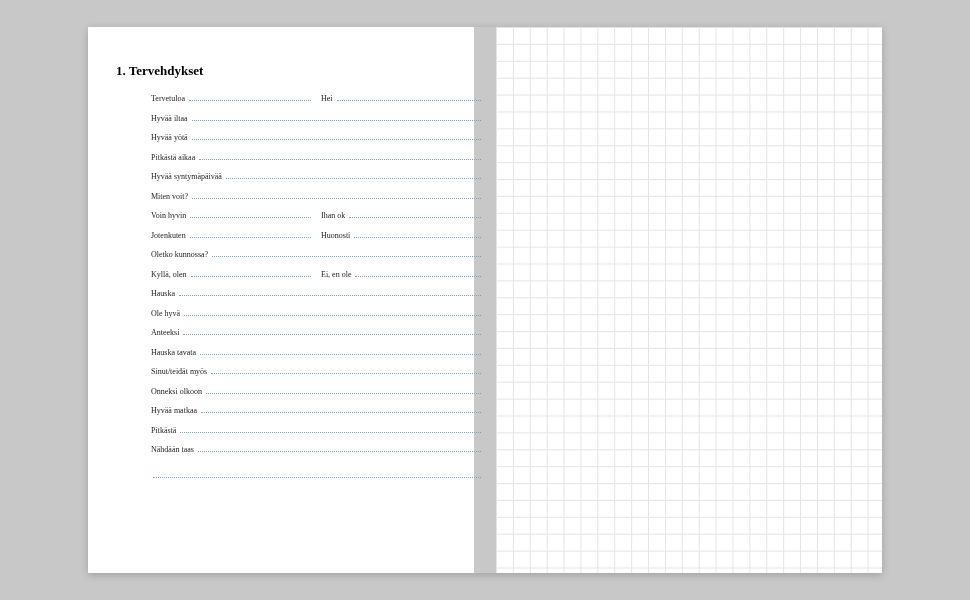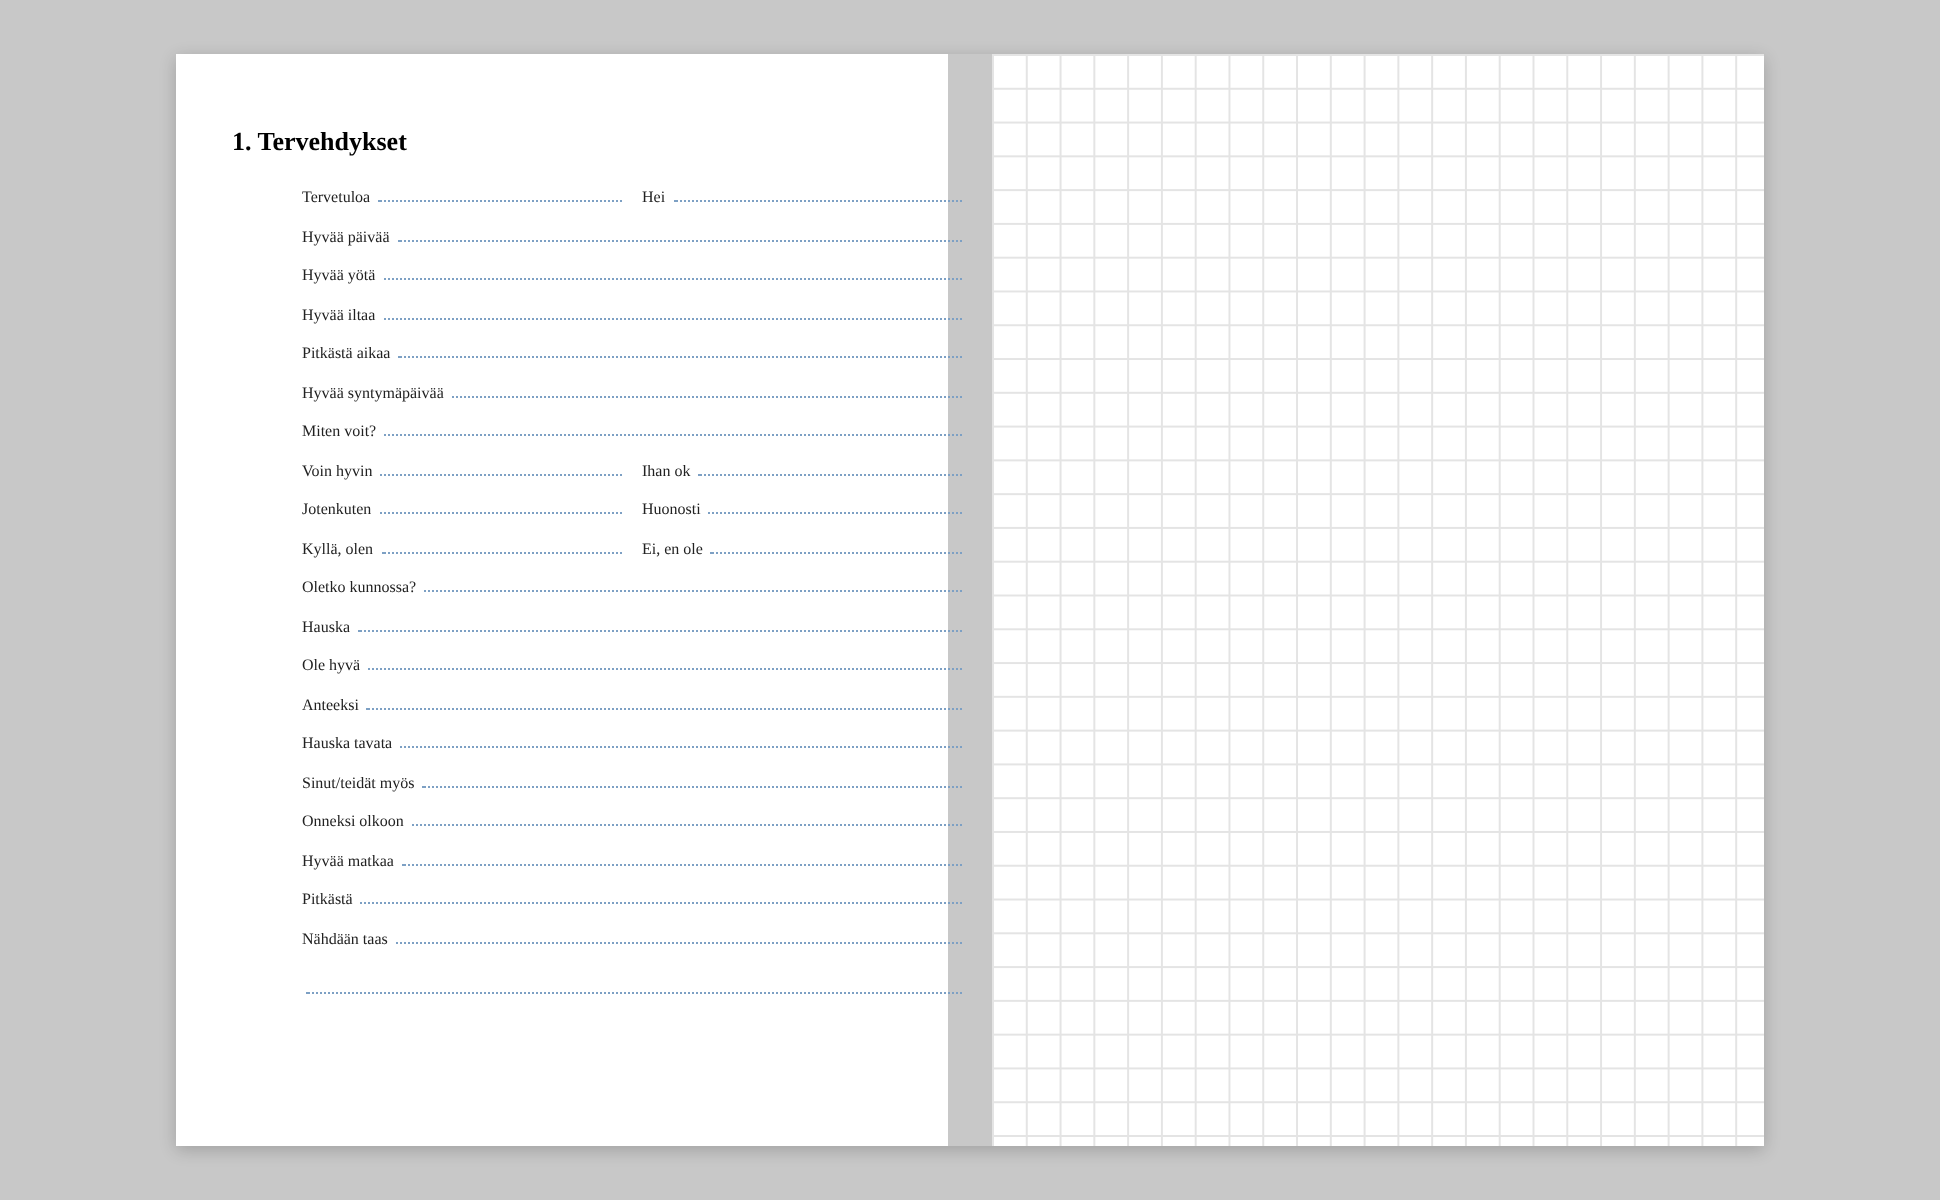--- a/index.html
+++ b/index.html
@@ -89,38 +89,32 @@
             <div class="dots"></div>
           </div>
           <div class="gap"></div>
           <div class="cell half">
             <span class="label">Hei</span>
             <div class="dots"></div>
           </div>
         </div>
         <div class="row">
           <div class="cell full">
-            <span class="label">Hyvää päivää</span>
+            <span class="label">Hyvää iltaa</span>
             <div class="dots"></div>
           </div>
         </div>
         <div class="row">
           <div class="cell full">
             <span class="label">Hyvää yötä</span>
             <div class="dots"></div>
           </div>
         </div>
         <div class="row">
           <div class="cell full">
-            <span class="label">Hyvää iltaa</span>
-            <div class="dots"></div>
-          </div>
-        </div>
-        <div class="row">
-          <div class="cell full">
             <span class="label">Pitkästä aikaa</span>
             <div class="dots"></div>
           </div>
         </div>
         <div class="row">
           <div class="cell full">
             <span class="label">Hyvää syntymäpäivää</span>
             <div class="dots"></div>
           </div>
         </div>
@@ -146,33 +140,33 @@
             <span class="label">Jotenkuten</span>
             <div class="dots"></div>
           </div>
           <div class="gap"></div>
           <div class="cell half">
             <span class="label">Huonosti</span>
             <div class="dots"></div>
           </div>
         </div>
         <div class="row">
+          <div class="cell full">
+            <span class="label">Oletko kunnossa?</span>
+            <div class="dots"></div>
+          </div>
+        </div>
+        <div class="row">
           <div class="cell half">
             <span class="label">Kyllä, olen</span>
             <div class="dots"></div>
           </div>
           <div class="gap"></div>
           <div class="cell half">
             <span class="label">Ei, en ole</span>
-            <div class="dots"></div>
-          </div>
-        </div>
-        <div class="row">
-          <div class="cell full">
-            <span class="label">Oletko kunnossa?</span>
             <div class="dots"></div>
           </div>
         </div>
         <div class="row">
           <div class="cell full">
             <span class="label">Hauska</span>
             <div class="dots"></div>
           </div>
         </div>
         <div class="row">

